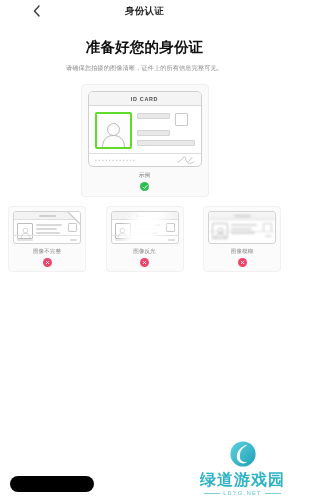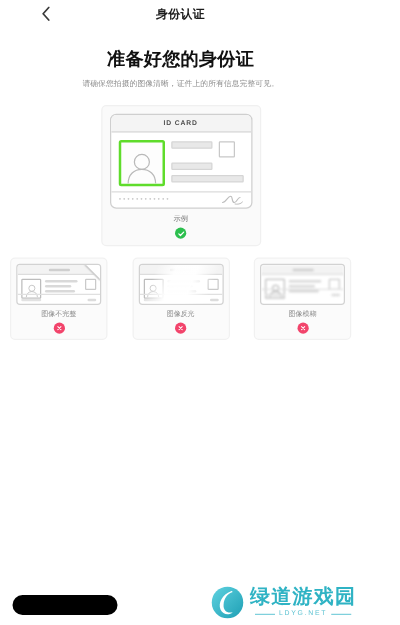--- a/index.html
+++ b/index.html
@@ -275,20 +275,21 @@
     background: #000000;
     border-radius: 9px;
   }
   .watermark {
     position: absolute;
     right: 4px;
     bottom: 4px;
     display: flex;
     align-items: center;
     gap: 4px;
+    flex-direction: column;
   }
   .wm-logo { width: 28px; height: 28px; flex: none; }
   .wm-text { display: flex; flex-direction: column; align-items: center; }
   .wm-cn {
     font-size: 16px;
     font-weight: bold;
     color: #2fb3c4;
     letter-spacing: 1px;
     line-height: 1;
   }

